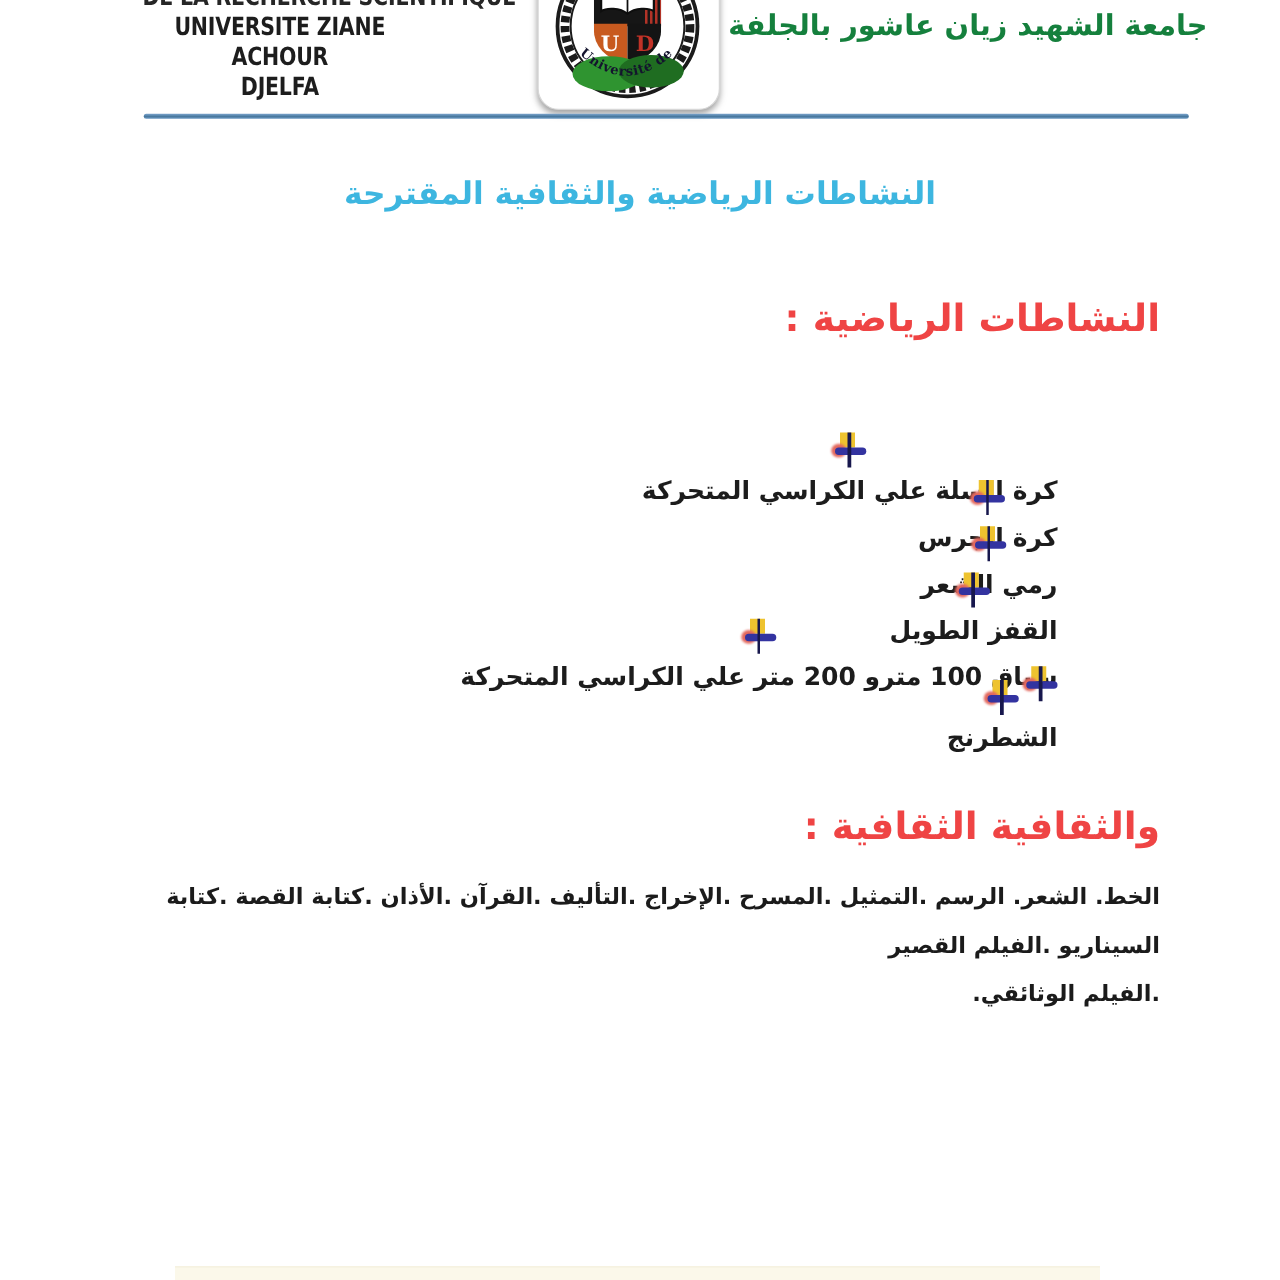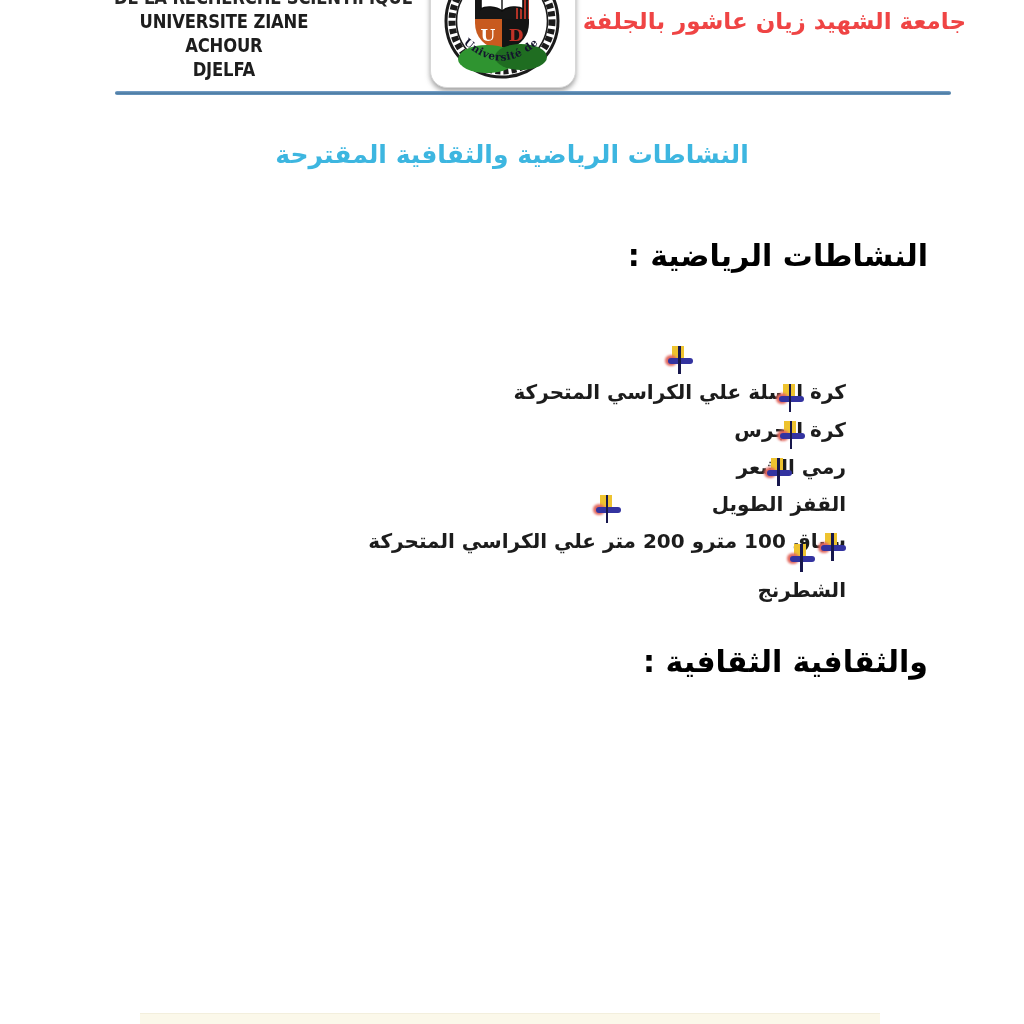--- a/index.html
+++ b/index.html
@@ -11,42 +11,42 @@
   
   .hdr-left{
     position:absolute;left:114px;top:0;width:268px;
     transform:scaleX(0.82);transform-origin:left top;
     text-align:center;color:#1d1d1d;font-weight:bold;
     font-size:20px;line-height:24px;letter-spacing:-0.2px;
   }
   .hdr-left .cut{margin-top:-15px;white-space:nowrap;color:#262626;}
   .hdr-right{
     position:absolute;right:58px;top:8px;direction:rtl;
-    color:#ef4444;font-weight:bold;font-size:23px;white-space:nowrap;
+    color:#15803d;font-weight:bold;font-size:23px;white-space:nowrap;
   }
   .logo-box{
     position:absolute;left:430px;top:-50px;width:144px;height:136px;
     background:#ffffff;border:1px solid #d7d7d7;border-radius:17px;
     box-shadow:0 3px 5px rgba(105,105,105,0.62);
   }
   .rule{
     position:absolute;left:115px;top:91px;width:836px;height:4px;
     background:linear-gradient(#7ba4cd,#49799f 55%,#6d9ac4);
     border-radius:2px;
   }
   
   .doc-title{
     position:absolute;left:64px;right:64px;top:130px;
     text-align:center;direction:rtl;
     color:#3db6e0;font-weight:bold;font-size:25px;line-height:50px;
     white-space:nowrap;
   }
   .sec-head{
     position:absolute;right:96px;direction:rtl;
-    color:#000000;font-weight:bold;font-size:30px;white-space:nowrap;margin-left:44px;
+    color:#ef4444;font-weight:bold;font-size:30px;white-space:nowrap;margin-left:44px;
   }
   .sec-head.sports{top:238px;}
   .sec-head.culture{top:644px;}
   
   .sport-row{
     position:absolute;right:178px;direction:rtl;
     display:flex;align-items:center;gap:7px;height:30px;
     color:#1c1c1c;font-weight:bold;font-size:20px;white-space:nowrap;flex-direction:column;
   }
   
@@ -184,15 +184,17 @@
         <i class="b-bar"></i>
         <i class="b-line"></i>
       </span>
     <span>الشطرنج</span>
   </div>
 </div>
 
 <div class="sec-head culture">والثقافية الثقافية :</div>
 
 <div class="culture-par">
+  <div>الخط. الشعر. الرسم .التمثيل .المسرح .الإخراج .التأليف .القرآن .الأذان .كتابة القصة .كتابة السيناريو .الفيلم القصير</div>
+  <div>.الفيلم الوثائقي.</div>
 </div>
 
 <div class="bottom-edge"></div>
 
 </body></html>

